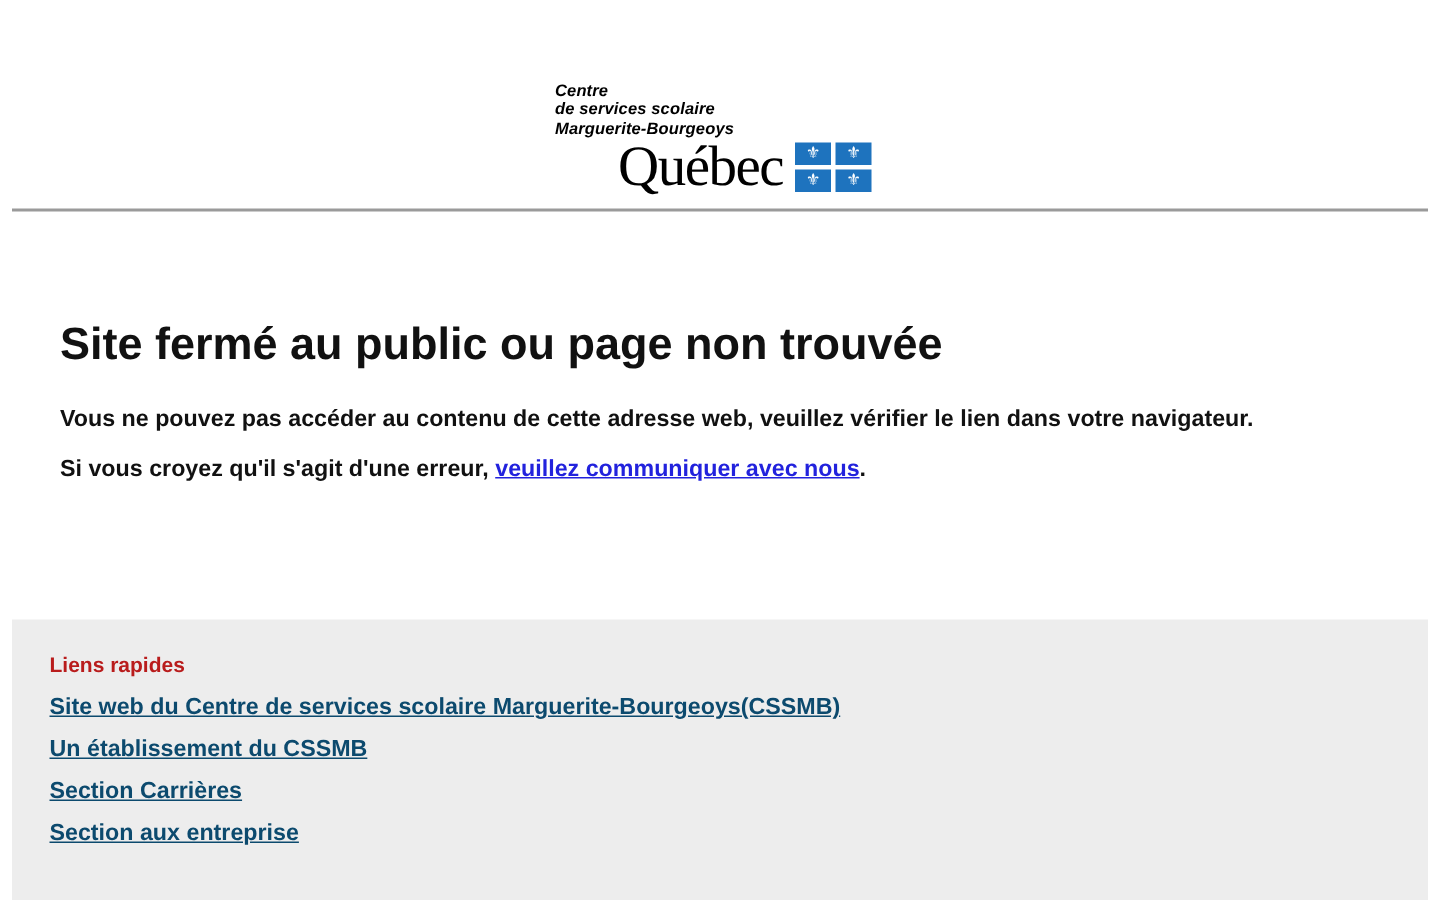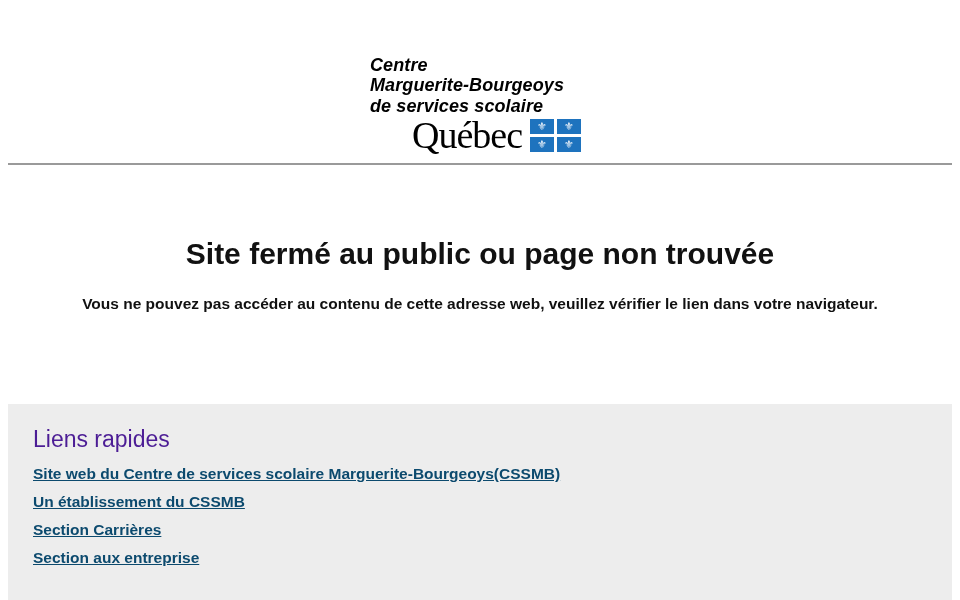--- a/index.html
+++ b/index.html
@@ -9,21 +9,21 @@
     background: #ffffff;
     font-family: "Liberation Sans", sans-serif;
     color: #111111;
   }
 
   
   .logo-wrap { display: flex; justify-content: center; padding-top: 55px; }
   .logo { width: 220px; }
   .logo-lines {
     font-weight: bold; font-style: italic;
-    font-size: 18px; line-height: 1.13; color: #000000;
+    font-size: 11px; line-height: 1.13; color: #000000;
     letter-spacing: 0.1px;
   }
   .logo-row { display: flex; align-items: flex-end; margin-top: 1px; text-align: right; }
   .wordmark {
     font-family: "Liberation Serif", serif;
     font-size: 38px; line-height: 0.95; color: #000000;
     margin-left: 42px; letter-spacing: -1px;
   }
   .flag {
     display: grid;
@@ -37,21 +37,21 @@
     display: flex; align-items: center; justify-content: center;
     font-size: 11px; line-height: 1;
   }
 
   .rule {
     border: none; border-top: 2px solid #9a9a9a;
     margin: 10px 8px 0 8px;
   }
 
   
-  .main { text-align: center; }
+  .main { text-align: left; }
   .page-title {
     font-size: 30px; font-weight: bold;
     margin: 72px 40px 0 40px; color: #111111;
   }
   .msg {
     font-size: 15.5px; font-weight: bold;
     margin: 24px 40px 0 40px; color: #111111;
   }
   .msg2 { margin-top: 15px; }
   a.inline-link {
@@ -59,60 +59,61 @@
   }
 
   
   .quick {
     background: #ededed;
     margin: 91px 8px 0 8px;
     padding: 22px 20px 30px 25px;
     height: 200px;
   }
   .quick-heading {
-    font-size: 23px; font-weight: 400;
-    margin: 0 0 12px 0; color: #4c1d95;
+    font-size: 14px; font-weight: 700;
+    margin: 0 0 12px 0; color: #b91c1c;
   }
   .quick a {
     display: table;
     font-size: 15.5px; font-weight: bold;
     color: #0c4a6e; text-decoration: underline;
     margin-bottom: 10px; line-height: 18px;
     cursor: pointer;
   }
 </style>
 </head>
 <body>
 
 <div>
 
   <div class="logo-wrap">
     <div class="logo">
       <div class="logo-lines">
         <div>Centre</div>
+        <div>de services scolaire</div>
         <div>Marguerite-Bourgeoys</div>
-        <div>de services scolaire</div>
       </div>
       <div class="logo-row">
         <span class="wordmark">Québec</span>
         <span class="flag">
           <span class="flag-tile">⚜</span>
           <span class="flag-tile">⚜</span>
           <span class="flag-tile">⚜</span>
           <span class="flag-tile">⚜</span>
         </span>
       </div>
     </div>
   </div>
 
   <hr class="rule">
 
   <div class="main">
     <h1 class="page-title">Site fermé au public ou page non trouvée</h1>
     <p class="msg">Vous ne pouvez pas accéder au contenu de cette adresse web, veuillez vérifier le lien dans votre navigateur.</p>
+    <p class="msg msg2"><span>Si vous croyez qu'il s'agit d'une erreur, </span><a class="inline-link" href="#">veuillez communiquer avec nous</a><span>.</span></p>
   </div>
 
   <div class="quick">
     <h2 class="quick-heading">Liens rapides</h2>
     <a href="#">Site web du Centre de services scolaire Marguerite-Bourgeoys(CSSMB)</a>
     <a href="#">Un établissement du CSSMB</a>
     <a href="#">Section Carrières</a>
     <a href="#">Section aux entreprise</a>
   </div>
 

